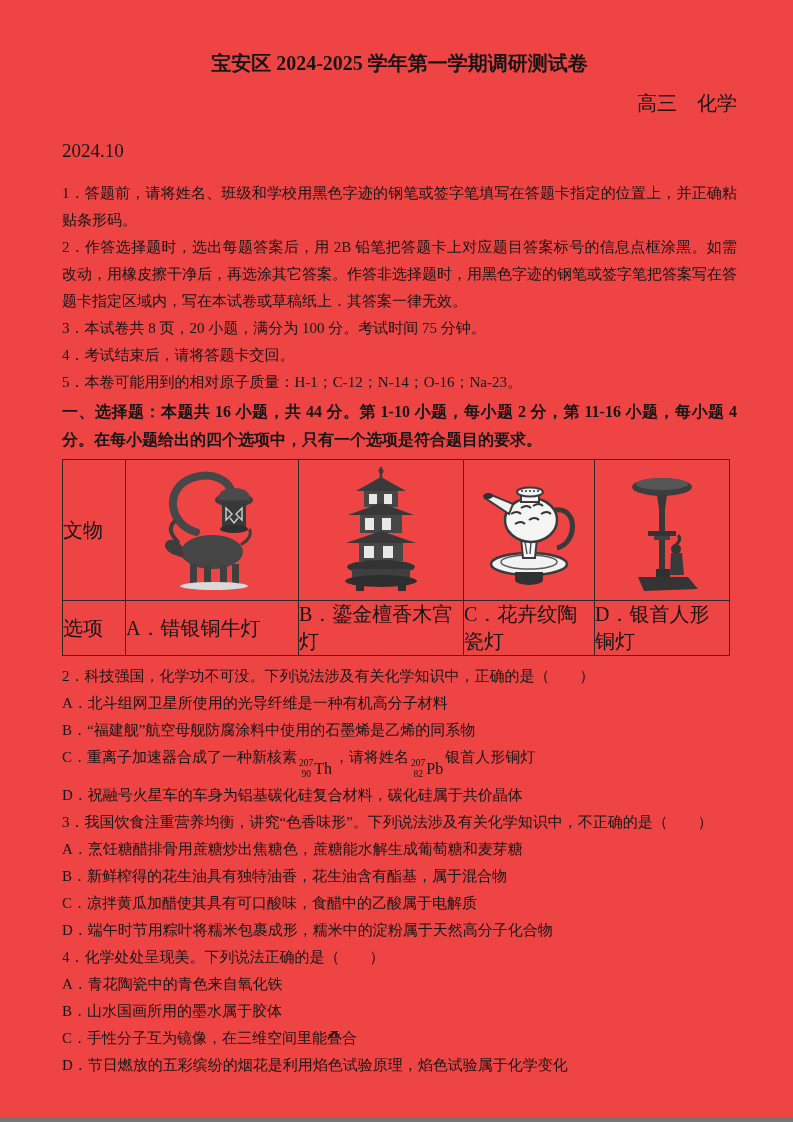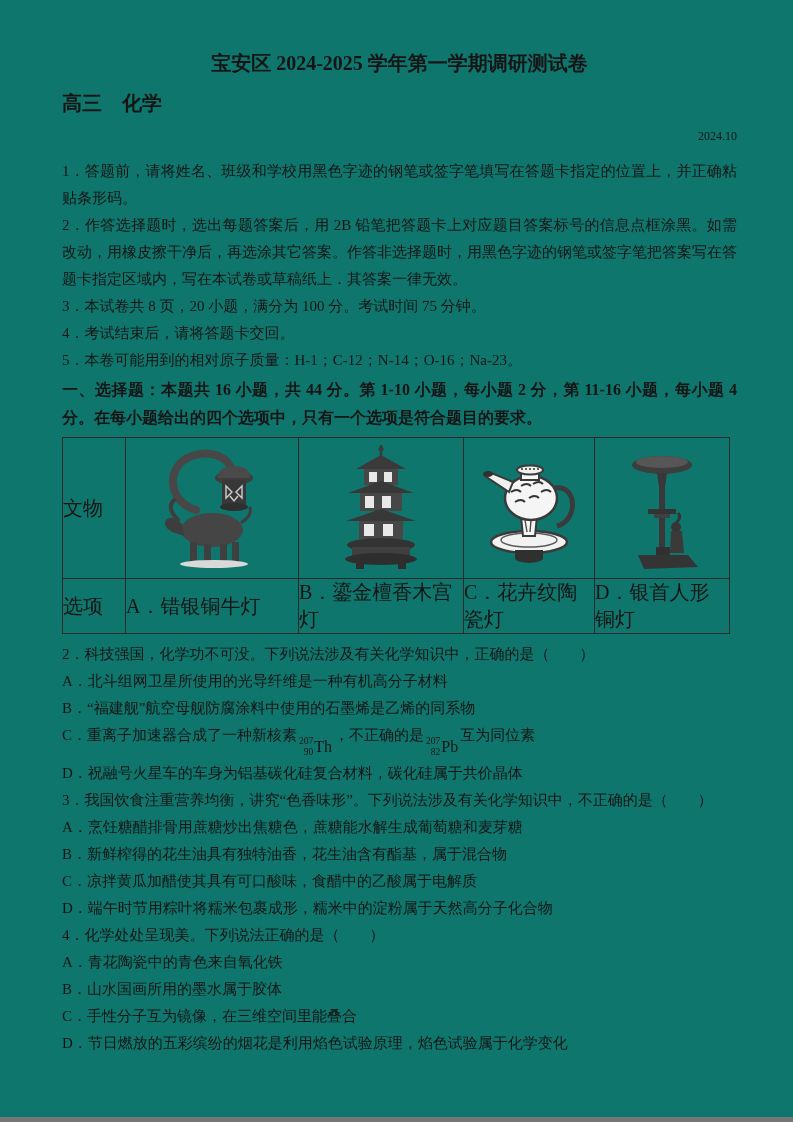--- a/index.html
+++ b/index.html
@@ -1,29 +1,29 @@
 <!DOCTYPE html>
 <html><head>
 <meta charset="utf-8">
 <style>
   html,body{margin:0;padding:0;background:#e9e9e9;}
   .page{
     position:relative;
     width:793px;height:1122px;
     margin:0 auto;
-    background:#0f766e;
+    background:#ef4444;
     font-family:"Liberation Serif","DejaVu Serif",serif;
     color:#151515;
     overflow:hidden;
     box-sizing:border-box;
   }
   .content{padding:48px 56px 0 62px;}
   .title1{font-size:20px;font-weight:bold;text-align:center;line-height:30px;margin:0;}
-  .title2{font-size:20px;font-weight:bold;text-align:left;line-height:30px;margin:10px 0 0 0;}
-  .date-line{font-size:12px;text-align:right;line-height:20px;margin-top:8px;}
+  .title2{font-size:20px;font-weight:normal;text-align:right;line-height:30px;margin:10px 0 0 0;}
+  .date-line{font-size:19px;line-height:20px;margin-top:23px;}
   .notices-heading{font-size:15px;font-weight:bold;line-height:26px;margin-top:6px;}
   p.body-line{font-size:15px;line-height:27px;margin:0;text-align:justify;}
   .section-heading{font-size:16px;font-weight:bold;line-height:28px;margin:2px 0 0 0;text-align:justify;}
   .stem{margin-top:1px;}
   
   table.artifact-table{
     border-collapse:collapse;
     margin-top:5px;
     table-layout:fixed;
     width:666px;
@@ -35,21 +35,21 @@
     font-size:20px;
     padding:0;
   }
   td.hdr-cell{width:62px;}
   td.img-a{width:172px;} td.img-b{width:164px;} td.img-c{width:130px;} td.img-d{width:134px;}
   tr.img-row td{height:140px;}
   tr.opt-row td{height:30px;}
   .art-svg{display:block;margin:4px auto;}
   
   .isotope{display:inline-flex;align-items:center;vertical-align:-4px;margin:0 2px;}
-  .iso-stack{display:inline-flex;flex-direction:column;align-items:flex-end;font-size:9.5px;line-height:1.15;font-family:"Liberation Serif","DejaVu Serif",serif;}
+  .iso-stack{display:inline-flex;flex-direction:column;align-items:center;font-size:9.5px;line-height:1.15;font-family:"Liberation Serif","DejaVu Serif",serif;}
   .iso-sym{font-size:16px;margin-left:1px;}
   .gap-after{margin-bottom:25px;}
   .bottom-edge{position:absolute;left:0;bottom:0;width:793px;height:5px;background:#757575;}
 </style>
 </head>
 <body>
 
 <div class="page">
   <div class="content">
 
@@ -157,27 +157,27 @@
 
     <p class="body-line stem" style="margin-top:7px;">2．科技强国，化学功不可没。下列说法涉及有关化学知识中，正确的是（　　）</p>
     <p class="body-line">A．北斗组网卫星所使用的光导纤维是一种有机高分子材料</p>
     <p class="body-line">B．“福建舰”航空母舰防腐涂料中使用的石墨烯是乙烯的同系物</p>
     <p class="body-line gap-after"><span>C．重离子加速器合成了一种新核素</span><span class="isotope">
           <span class="iso-stack">
             <span>207</span>
             <span>90</span>
           </span>
           <span class="iso-sym">Th</span>
-        </span><span>，不正确的是</span><span class="isotope">
+        </span><span>，请将姓名</span><span class="isotope">
           <span class="iso-stack">
             <span>207</span>
             <span>82</span>
           </span>
           <span class="iso-sym">Pb</span>
-        </span><span>互为同位素</span></p>
+        </span><span>银首人形铜灯</span></p>
     <p class="body-line">D．祝融号火星车的车身为铝基碳化硅复合材料，碳化硅属于共价晶体</p>
 
     <p class="body-line stem">3．我国饮食注重营养均衡，讲究“色香味形”。下列说法涉及有关化学知识中，不正确的是（　　）</p>
     <p class="body-line">A．烹饪糖醋排骨用蔗糖炒出焦糖色，蔗糖能水解生成葡萄糖和麦芽糖</p>
     <p class="body-line">B．新鲜榨得的花生油具有独特油香，花生油含有酯基，属于混合物</p>
     <p class="body-line">C．凉拌黄瓜加醋使其具有可口酸味，食醋中的乙酸属于电解质</p>
     <p class="body-line">D．端午时节用粽叶将糯米包裹成形，糯米中的淀粉属于天然高分子化合物</p>
 
     <p class="body-line stem">4．化学处处呈现美。下列说法正确的是（　　）</p>
     <p class="body-line">A．青花陶瓷中的青色来自氧化铁</p>

